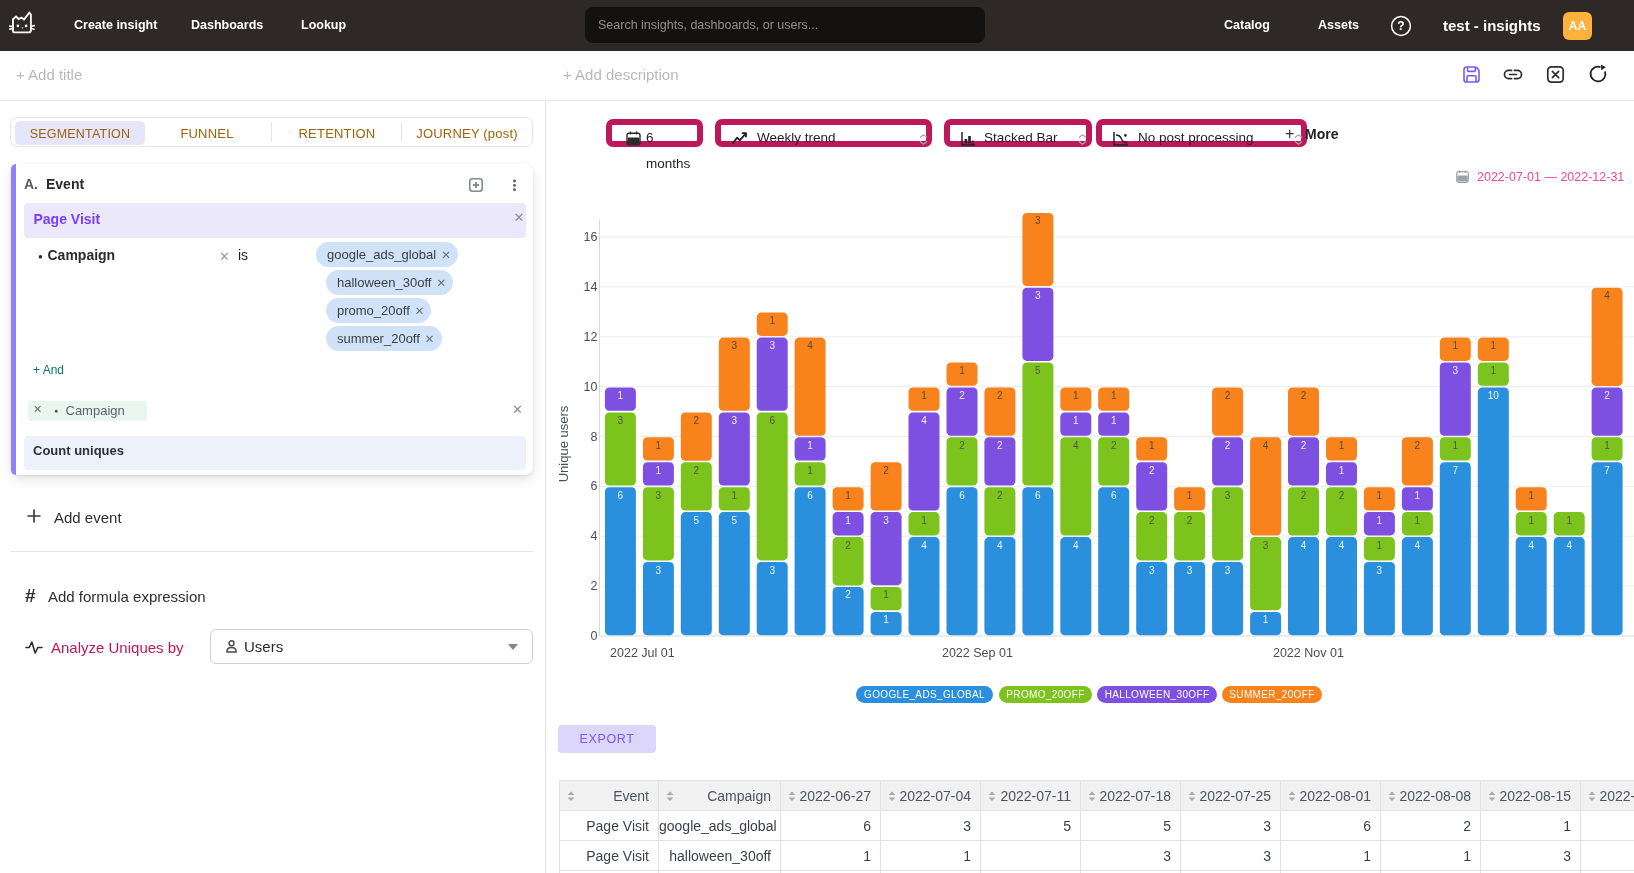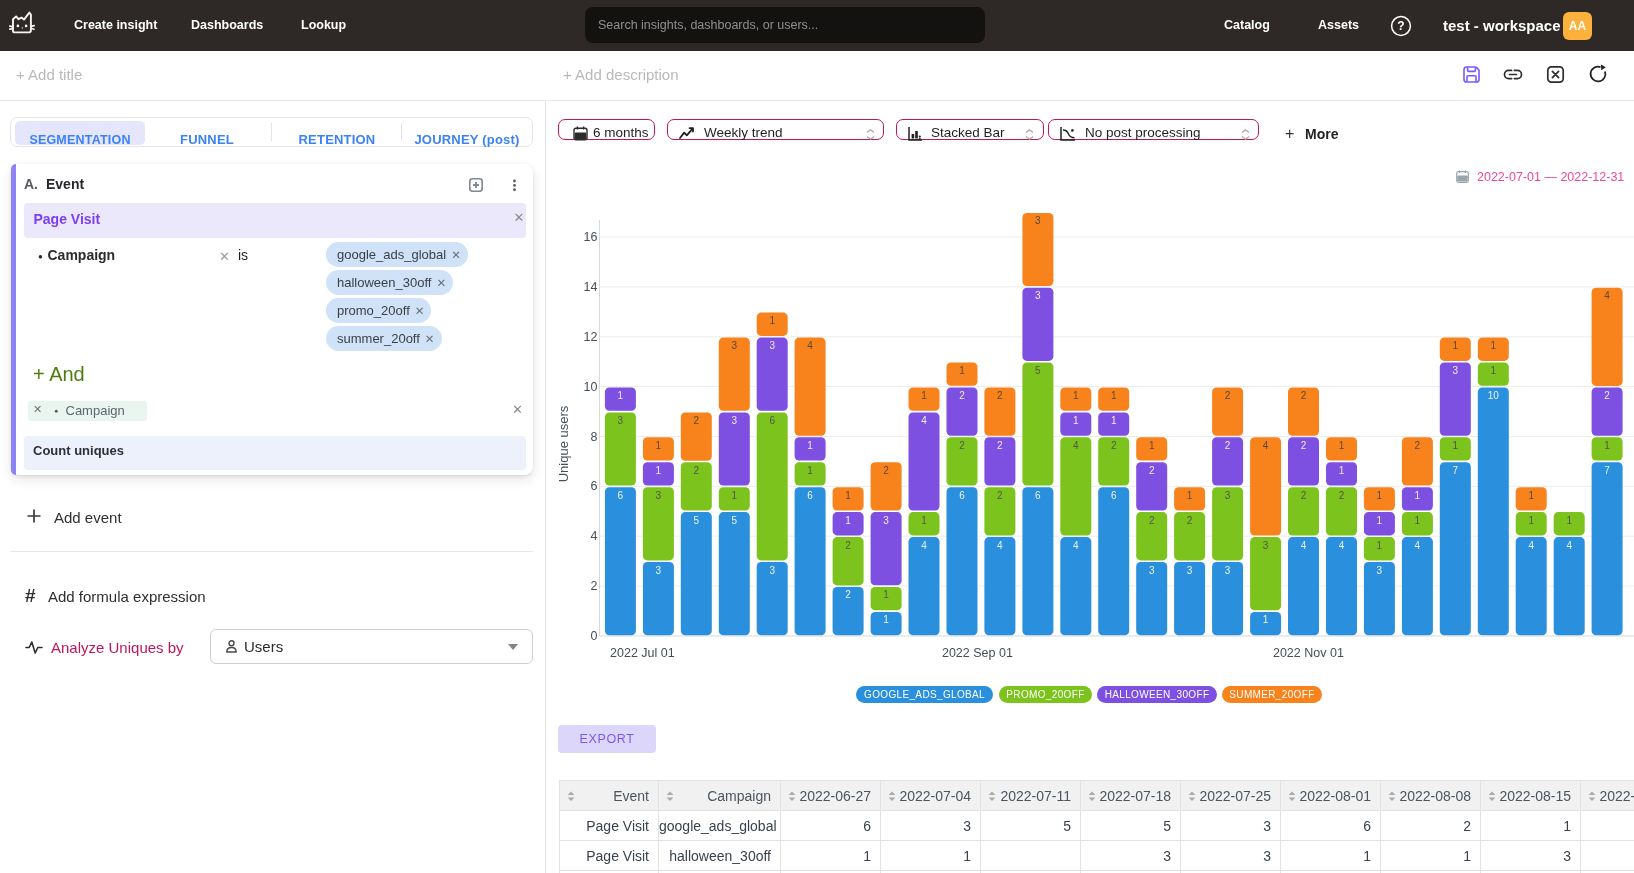--- a/index.html
+++ b/index.html
@@ -10,31 +10,31 @@
 #nav { position:absolute; left:0; top:0; width:1634px; height:51px; background:#2e2927; }
 .navitem { position:absolute; top:0; height:37px; line-height:51px; color:#fff; font-weight:700; font-size:12.5px; }
 #search { position:absolute; left:585px; top:7px; width:400px; height:36px; background:#141211; border-radius:8px; color:#8f8f8f; font-size:12.5px; line-height:36px; padding-left:13px; }
 #avatar { position:absolute; left:1563px; top:12px; width:29px; height:28px; background:#fbb13c; border-radius:6px; color:#fff; font-weight:700; font-size:12px; text-align:center; line-height:28px; }
 
 #titlebar { position:absolute; left:0; top:51px; width:1634px; height:50px; background:#fff; border-bottom:1px solid #e9e9e9; }
 .ghost { color:#b9b9b9; font-size:15px; }
 
 #leftpanel { position:absolute; left:0; top:101px; width:546px; height:772px; border-right:1px solid #e3e3e3; background:#fff; }
 #tabbar { position:absolute; left:10px; top:16px; width:523px; height:30px; border:1px solid #e6e6e6; border-radius:7px; background:#fff; }
-.tab { position:absolute; top:8px; height:28px; line-height:28px; text-align:center; font-size:13px; color:#3b82f6; letter-spacing:.2px;font-weight:bold; }
+.tab { position:absolute; top:2px; height:28px; line-height:28px; text-align:center; font-size:13px; color:#a16207; letter-spacing:.2px; }
 .tabsep { position:absolute; top:5px; height:18px; width:1px; background:#e3e3e3; }
 #tabactive { position:absolute; left:4px; top:2.5px; width:130px; height:24px; background:#e5e5fb; border-radius:5px; }
 #card { position:absolute; left:11px; top:63px; width:522px; height:311px; background:#fff; border-radius:8px; box-shadow:0 1px 3px rgba(0,0,0,0.10),0 5px 12px rgba(0,0,0,0.10); }
 #cardaccent { position:absolute; left:0; top:0; width:4.5px; height:311px; background:#8d83f3; border-radius:8px 0 0 8px; }
 .rowbox { position:absolute; border-radius:4px; }
 .pill { position:absolute; background:#cfe2f7; border-radius:12.5px; height:25px; line-height:25px; font-size:13px; color:#3a3f45; padding:0 7px 0 11px; white-space:nowrap; }
 .pillx { color:#66707a; font-size:11.5px; padding-left:5px; }
 .xbtn { color:#8c8c8c; font-size:13px; }
 
-.ctrlbtn { position:absolute; top:119px; height:21px; border:1px solid #be185d; border-radius:7px; background:#fff; box-shadow:0 1px 2px rgba(0,0,0,0.04); font-size:13.5px; color:#1f1f1f; }
+.ctrlbtn { position:absolute; top:119px; height:28px; border:6px solid #be185d; border-radius:7px; background:#fff; box-shadow:0 1px 2px rgba(0,0,0,0.04); font-size:13.5px; color:#1f1f1f;margin-left:48px; }
 .ctrltxt { position:absolute; top:0; height:26px; line-height:26px; }
 
 .lpill { position:absolute; top:686px; height:17px; line-height:17px; border-radius:9px; color:#fff; font-size:10px; letter-spacing:.35px; text-align:center; }
 #export { position:absolute; left:558px; top:725px; width:98px; height:28px; background:#ddd6fb; border-radius:4px; color:#7e57f2; font-size:12.5px; letter-spacing:.6px; text-align:center; line-height:28px; }
 
 #tbl { position:absolute; left:559px; top:780px; width:1121px; border-collapse:collapse; table-layout:fixed; font-size:14px; }
 #tbl th { background:#f1f1f1; font-weight:400; color:#4a5560; }
 #tbl th, #tbl td { border:1px solid #e2e2e2; height:30px; text-align:right; padding:0 9px 0 0; position:relative; white-space:nowrap; overflow:hidden; }
 #tbl td { color:#39424c; }
 .sortic { position:absolute; left:7px; top:10px; }
@@ -53,21 +53,21 @@
 <div class="navitem" style="left:74px">Create insight</div>
 <div class="navitem" style="left:191px">Dashboards</div>
 <div class="navitem" style="left:301px">Lookup</div>
 <div id="search">Search insights, dashboards, or users...</div>
 <div class="navitem" style="left:1224px">Catalog</div>
 <div class="navitem" style="left:1318px">Assets</div>
 <svg class="abs" style="left:1390px;top:15px" width="22" height="22" viewBox="0 0 22 22">
 <circle cx="11" cy="11" r="9.4" fill="none" stroke="#fff" stroke-width="1.5"></circle>
 <text x="11" y="15.4" text-anchor="middle" font-size="12" font-weight="700" fill="#fff" font-family="'Liberation Sans',sans-serif">?</text>
 </svg>
-<div class="navitem" style="left:1443px;font-size:15px">test - workspace</div>
+<div class="navitem" style="left:1443px;font-size:15px">test - insights</div>
 <div id="avatar">AA</div>
 </div>
 
 <div id="titlebar">
 <div class="ghost abs" style="left:16px;top:15px">+ Add title</div>
 <div class="ghost abs" style="left:563px;top:15px">+ Add description</div>
 <svg class="abs" style="left:1462px;top:14px" width="19" height="19" viewBox="0 0 19 19">
 <path d="M2,4.6 Q2,2 4.6,2 L13.2,2 Q14,2 14.6,2.6 L16.4,4.4 Q17,5 17,5.8 L17,14.4 Q17,17 14.4,17 L4.6,17 Q2,17 2,14.4 Z" fill="none" stroke="#7a5af5" stroke-width="1.6" stroke-linejoin="round"></path>
 <path d="M5.6,2.2 v3.2 q0,1 1,1 h5.8 q1,0 1,-1 v-3.2" fill="none" stroke="#7a5af5" stroke-width="1.6"></path>
 <path d="M5,16.8 v-5 q0,-1 1,-1 h7 q1,0 1,1 v5" fill="none" stroke="#7a5af5" stroke-width="1.6"></path>
@@ -112,25 +112,25 @@
         <circle cx="3.5" cy="6.4" r="1.45" fill="#596066"></circle>
         <circle cx="3.5" cy="10.8" r="1.45" fill="#596066"></circle>
 </svg>
 <div class="rowbox" style="left:12.5px;top:38.5px;width:502px;height:35px;background:#ebe8fb"></div>
 <div class="abs" style="left:22.5px;top:47px;font-size:14px;font-weight:700;color:#7b3ff2">Page Visit</div>
 <div class="abs xbtn" style="left:502.5px;top:45.5px">✕</div>
 <div class="abs" style="left:27px;top:88px;font-size:8px;color:#2b2b2b">●</div>
 <div class="abs" style="left:36.5px;top:83px;font-size:14px;font-weight:700;color:#2b2b2b">Campaign</div>
 <div class="abs" style="left:208px;top:85px;color:#9a9a9a;font-size:13px">✕</div>
 <div class="abs" style="left:227px;top:83px;font-size:14px;color:#1f1f1f">is</div>
-<div class="pill" style="left:315px;top:77.5px">google_ads_global<span class="pillx">✕</span></div>
+<div class="pill" style="left:305px;top:77.5px">google_ads_global<span class="pillx">✕</span></div>
 <div class="pill" style="left:315px;top:105.5px">halloween_30off<span class="pillx">✕</span></div>
 <div class="pill" style="left:315px;top:133.5px">promo_20off<span class="pillx">✕</span></div>
 <div class="pill" style="left:315px;top:161.5px">summer_20off<span class="pillx">✕</span></div>
-<div class="abs" style="left:22px;top:199px;font-size:20px;color:#4d7c0f">+ And</div>
+<div class="abs" style="left:22px;top:199px;font-size:12px;color:#0f766e">+ And</div>
 <div class="rowbox" style="left:17px;top:237px;width:119px;height:20px;background:#e9f5ef;border-radius:3px"></div>
 <div class="abs" style="left:22px;top:239px;font-size:11px;color:#707070">✕</div>
 <div class="abs" style="left:43px;top:243px;font-size:7px;color:#555">●</div>
 <div class="abs" style="left:54.5px;top:239px;font-size:13px;color:#5c6670">Campaign</div>
 <div class="abs xbtn" style="left:501px;top:238px">✕</div>
 <div class="rowbox" style="left:12.5px;top:272px;width:502px;height:33.5px;background:#edf1fc"></div>
 <div class="abs" style="left:22px;top:279px;font-size:13px;font-weight:700;color:#2c3138">Count uniques</div>
 
 </div>
 <div class="abs" style="left:26px;top:407px;width:16px;height:16px">

